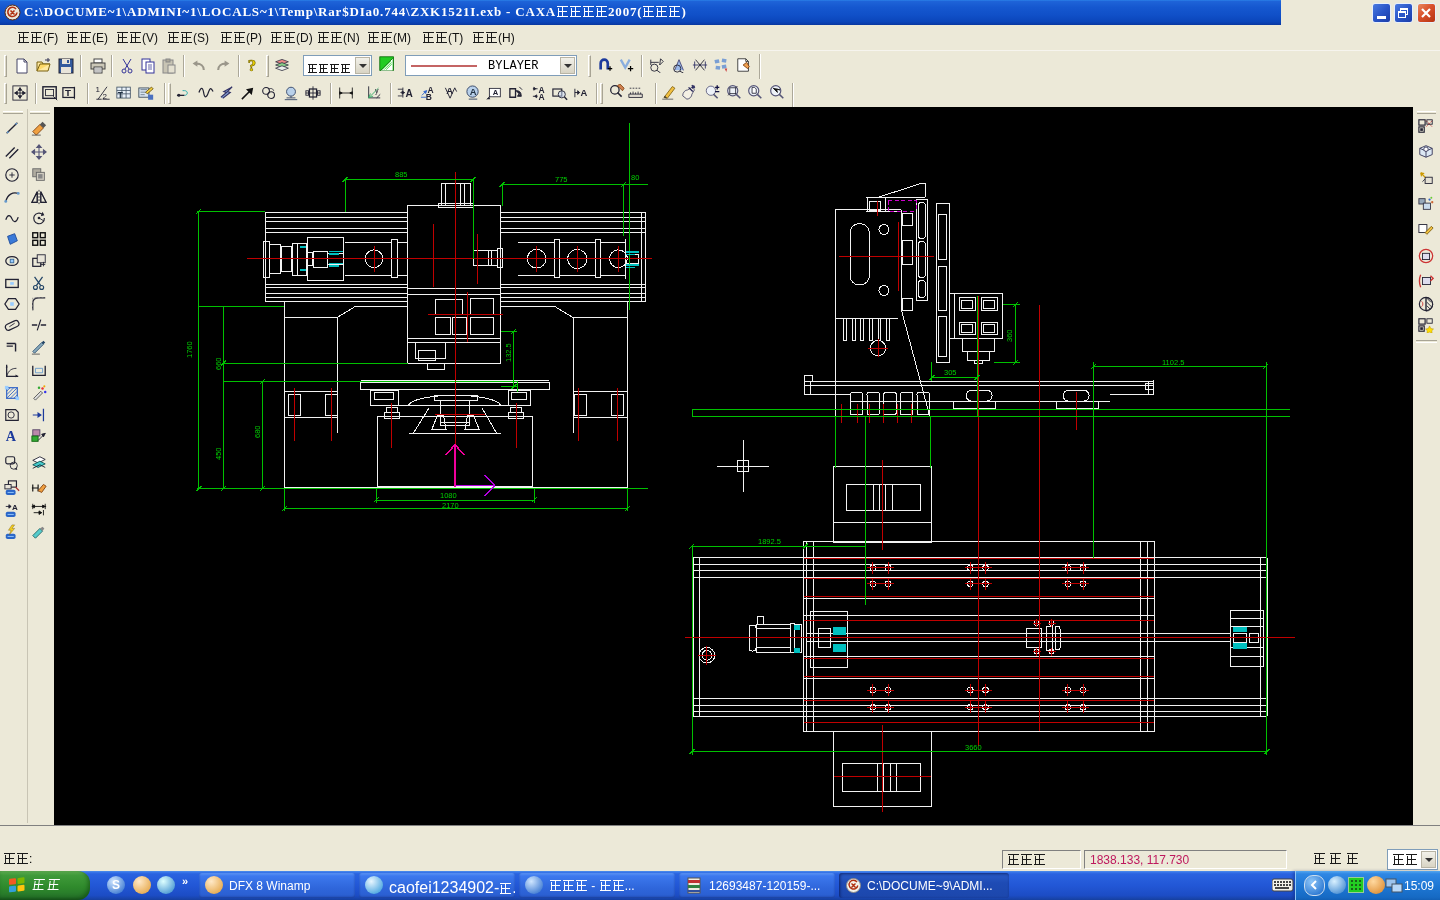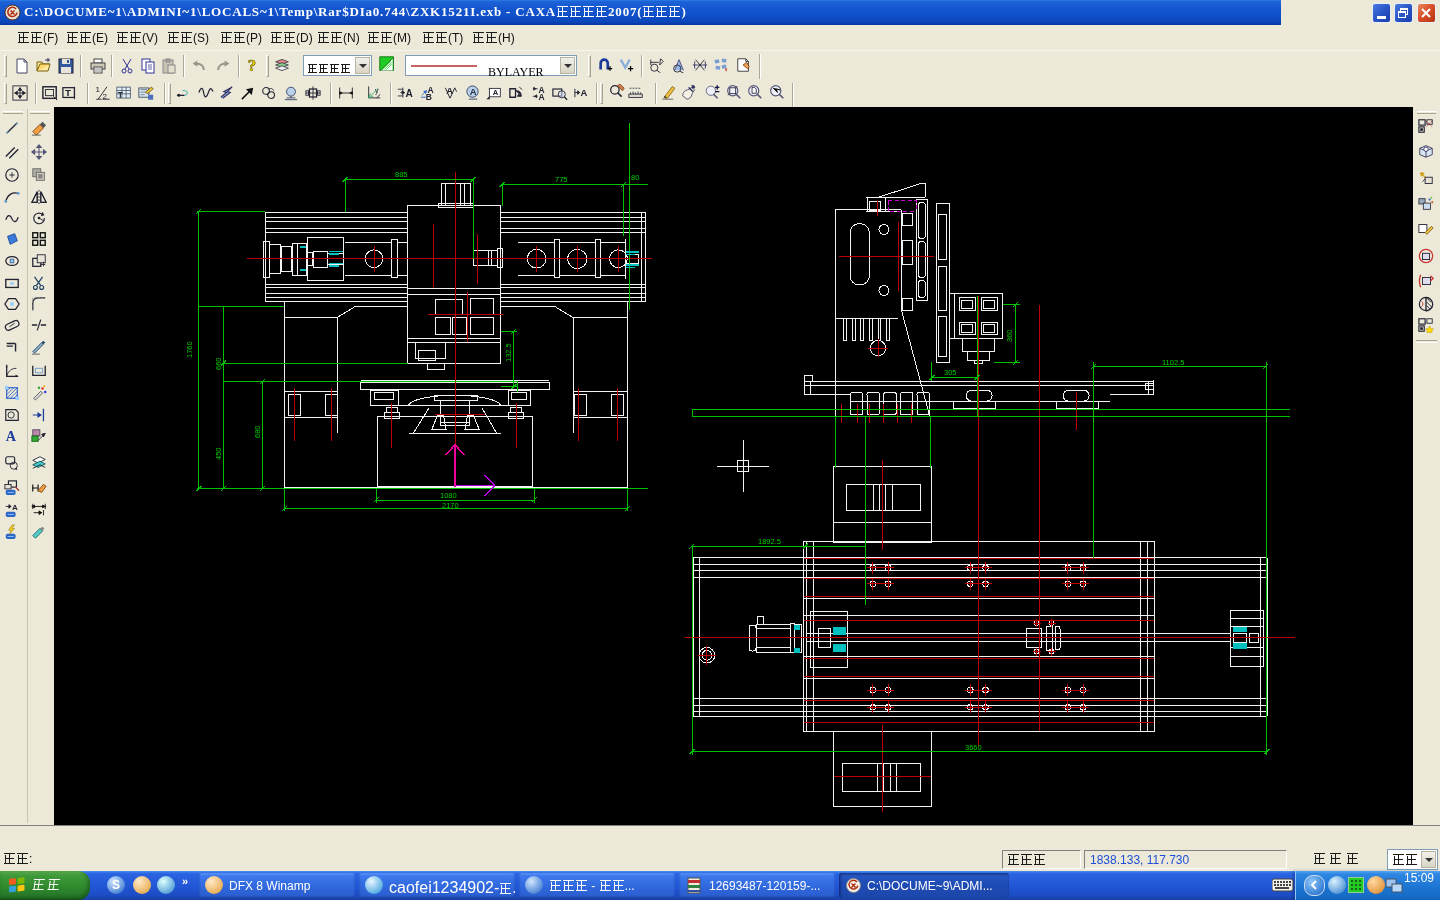--- a/index.html
+++ b/index.html
@@ -31,21 +31,21 @@
 .arr{position:absolute;width:0;height:0;border-left:4px solid transparent;border-right:4px solid transparent;border-top:4px solid #333}
 
 #lbar{left:0;top:107px;width:54px;height:718px;background:#ece9d8}
 #rbar{left:1413px;top:107px;width:27px;height:718px;background:#ece9d8}
 
 #cv{left:54px;top:107px;width:1359px;height:718px;background:#000}
 
 #prompt{left:0;top:825px;width:1440px;height:23px;background:#ece9d8;border-top:1px solid #808080}
 #prompt .inner{position:absolute;left:0;top:1px;right:0;height:23px;border-bottom:1px solid #fff;background:#ece9d8}
 #cmd{left:0;top:848px;width:1440px;height:23px;background:#ece9d8;font-size:12px}
-.sfield{position:absolute;top:2px;height:19px;border:1px solid;border-color:#808080 #fff #fff #808080;background:#ece9d8;font-size:12px;color:#1d4ed8}
+.sfield{position:absolute;top:2px;height:19px;border:1px solid;border-color:#808080 #fff #fff #808080;background:#ece9d8;font-size:12px;color:#be185d}
 
 #task{left:0;top:871px;width:1440px;height:29px;background:linear-gradient(180deg,#4f91e8 0%,#3a77ea 4%,#2a63e0 10%,#2257d6 50%,#1c4cc4 85%,#16409f 100%)}
 #start{position:absolute;left:0;top:0;width:90px;height:29px;border-radius:0 12px 12px 0;background:linear-gradient(180deg,#5eac51 0%,#3f9a3a 15%,#2f8a2c 55%,#26762a 90%,#1e6323 100%);box-shadow:inset -2px -2px 4px rgba(0,40,0,.4)}
 .tkb{position:absolute;top:2px;height:25px;border-radius:3px;background:linear-gradient(180deg,#5b94f5 0%,#3c78ee 12%,#2f66db 60%,#2a5dce 100%);box-shadow:inset 0 -1px 2px rgba(10,30,100,.5);color:#fff;font-size:12px;white-space:nowrap;overflow:hidden}
 .tkb.act{background:linear-gradient(180deg,#2a5cc8 0%,#1e4bb4 40%,#1c47ac 100%);box-shadow:inset 1px 1px 3px rgba(0,10,60,.6)}
 #tray{position:absolute;right:0;top:0;width:145px;height:29px;background:linear-gradient(180deg,#55a7ef 0%,#2f87e4 10%,#1d76d3 55%,#166ac4 90%,#1260b6 100%);border-left:1px solid #8ec7f5;box-shadow:-2px 0 3px rgba(0,20,80,.3)}
 .qi{position:absolute;top:5px;width:18px;height:18px;border-radius:9px}
 svg{display:block}
 </style></head>
 <body>
@@ -152,21 +152,21 @@
 <svg class="ic" style="left:379px;top:5px" width="20" height="20" viewBox="0 0 20 20">
         <rect x="1" y="1" width="17" height="17" fill="#2c2" stroke="#060"></rect>
         <path d="M2 18L17 3v15z" fill="#fff"></path>
         <path d="M2 18L17 3" stroke="#060"></path>
         <path d="M4 17l11-11M6.5 17l9-9M9 17l7-7" stroke="#2c2"></path>
       </svg>
 <div class="combo" style="left:405px;top:4px;width:172px;height:21px">
  <svg class="abs" style="left:5px;top:9px" width="66" height="2" viewBox="0 0 66 2">
           <path d="M0 1h66" stroke="#b03030" stroke-width="1.4"></path>
         </svg>
- <span style="position:absolute;left:82px;top:9px;font-size:12px;font-family:Liberation Serif, serif">BYLAYER</span>
+ <span style="position:absolute;left:82px;top:3px;font-size:12px;font-family:Liberation Mono, monospace">BYLAYER</span>
  <div class="cbtn">
           <div class="arr" style="left:3px;top:6px"></div>
         </div>
 </div>
 <div class="grip" style="left:588px;top:4px;height:22px"></div>
 <svg class="ic" style="left:598px;top:6px" width="18" height="18" viewBox="0 0 18 18">
         <path d="M3 14V7a4 4 0 0 1 8 0v7" fill="none" stroke="#1c3a9c" stroke-width="3"></path>
         <path d="M11 13h5M13.5 10.5v5" stroke="#000" stroke-width="1.4"></path>
       </svg>
 <svg class="ic" style="left:619px;top:6px" width="18" height="18" viewBox="0 0 18 18">
@@ -967,17 +967,17 @@
   <svg class="abs" style="left:13px;top:9px" width="10" height="10" viewBox="0 0 10 10">
           <path d="M7 1L3 5l4 4" stroke="#fff" stroke-width="2" fill="none"></path>
         </svg>
   <div class="qi" style="left:32px;top:5px;background:radial-gradient(circle at 35% 30%,#d8f0ff,#2878c8)"></div>
   <div class="abs" style="left:52px;top:6px;width:16px;height:16px;background:#1a6018;border:1px solid #9c9;background-image:repeating-linear-gradient(0deg,#2c2 0,#2c2 2px,transparent 2px,transparent 4px),repeating-linear-gradient(90deg,#2c2 0,#2c2 2px,transparent 2px,transparent 4px)"></div>
   <div class="qi" style="left:71px;top:5px;background:radial-gradient(circle at 35% 30%,#ffd9a0,#d88020)"></div>
   <svg class="abs" style="left:89px;top:6px" width="18" height="17" viewBox="0 0 18 17">
           <rect x="1" y="2" width="10" height="8" fill="#9cc4ee" stroke="#456"></rect>
           <rect x="7" y="7" width="10" height="8" fill="#b8d8f8" stroke="#456"></rect>
         </svg>
-  <span class="abs" style="left:108px;top:0;color:#fff;font-size:12px">15:09</span>
+  <span class="abs" style="left:108px;top:8px;color:#fff;font-size:12px">15:09</span>
  </div>
 </div>
 
 </div>
 
 </body></html>

